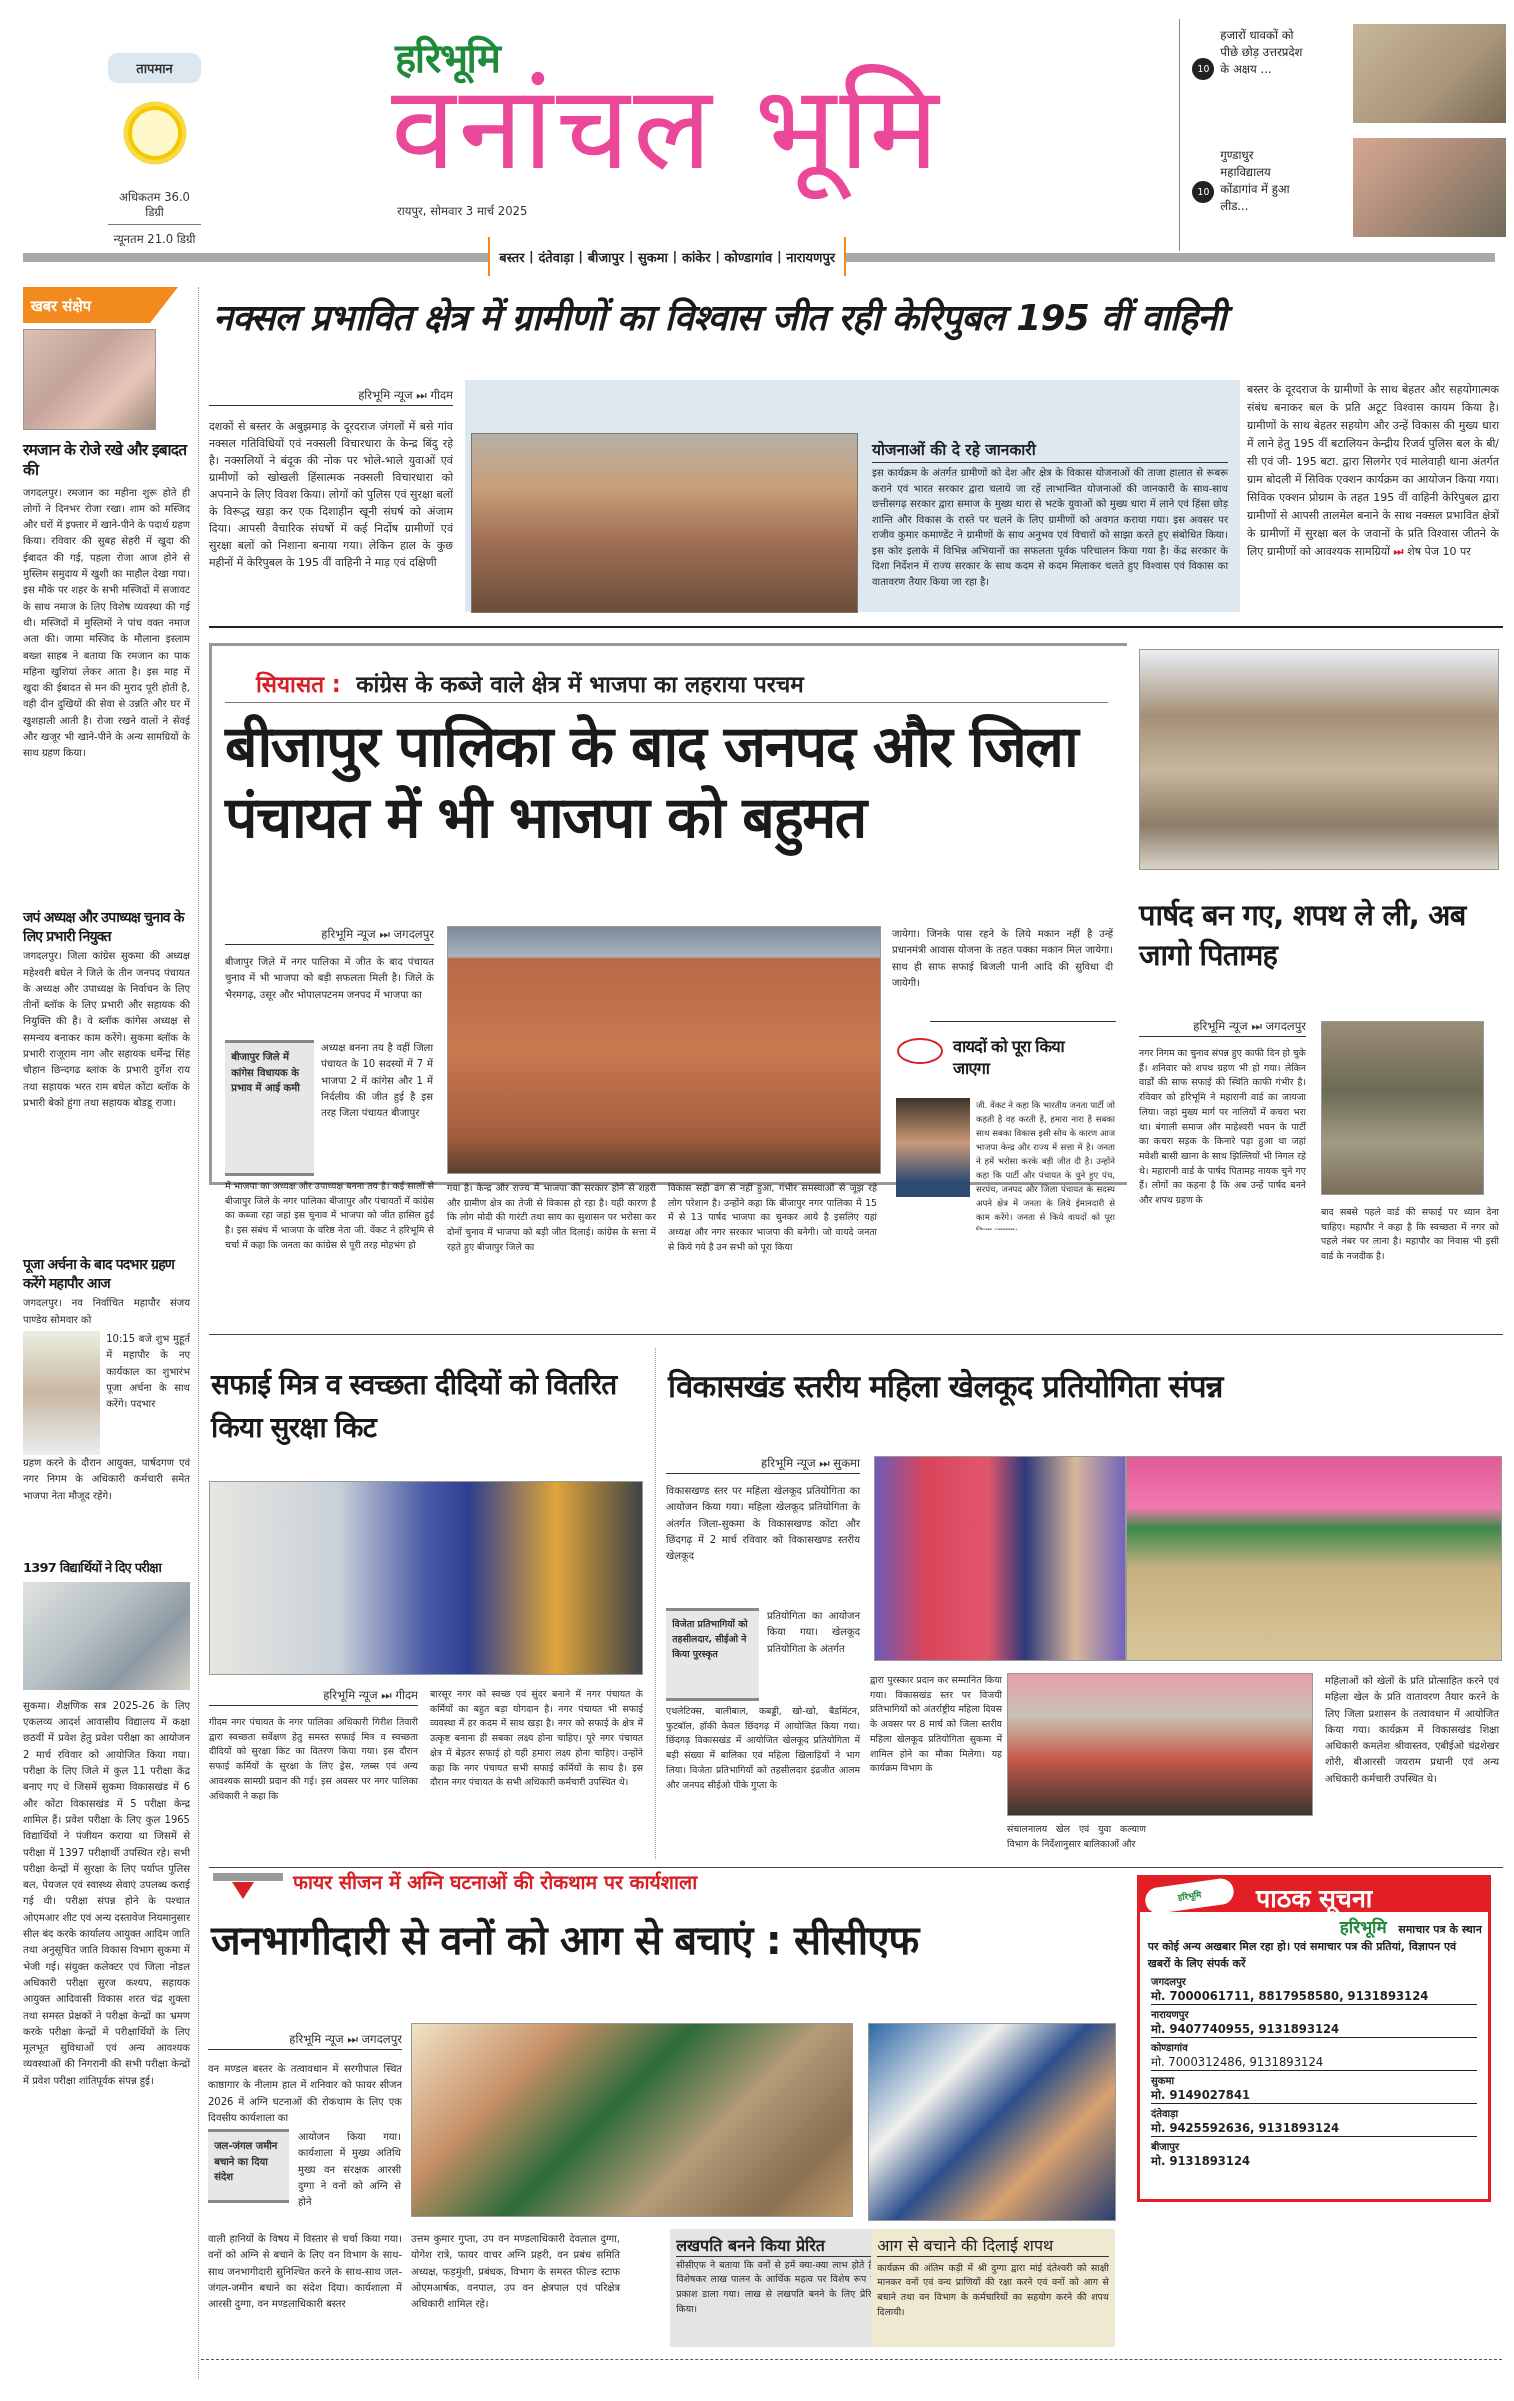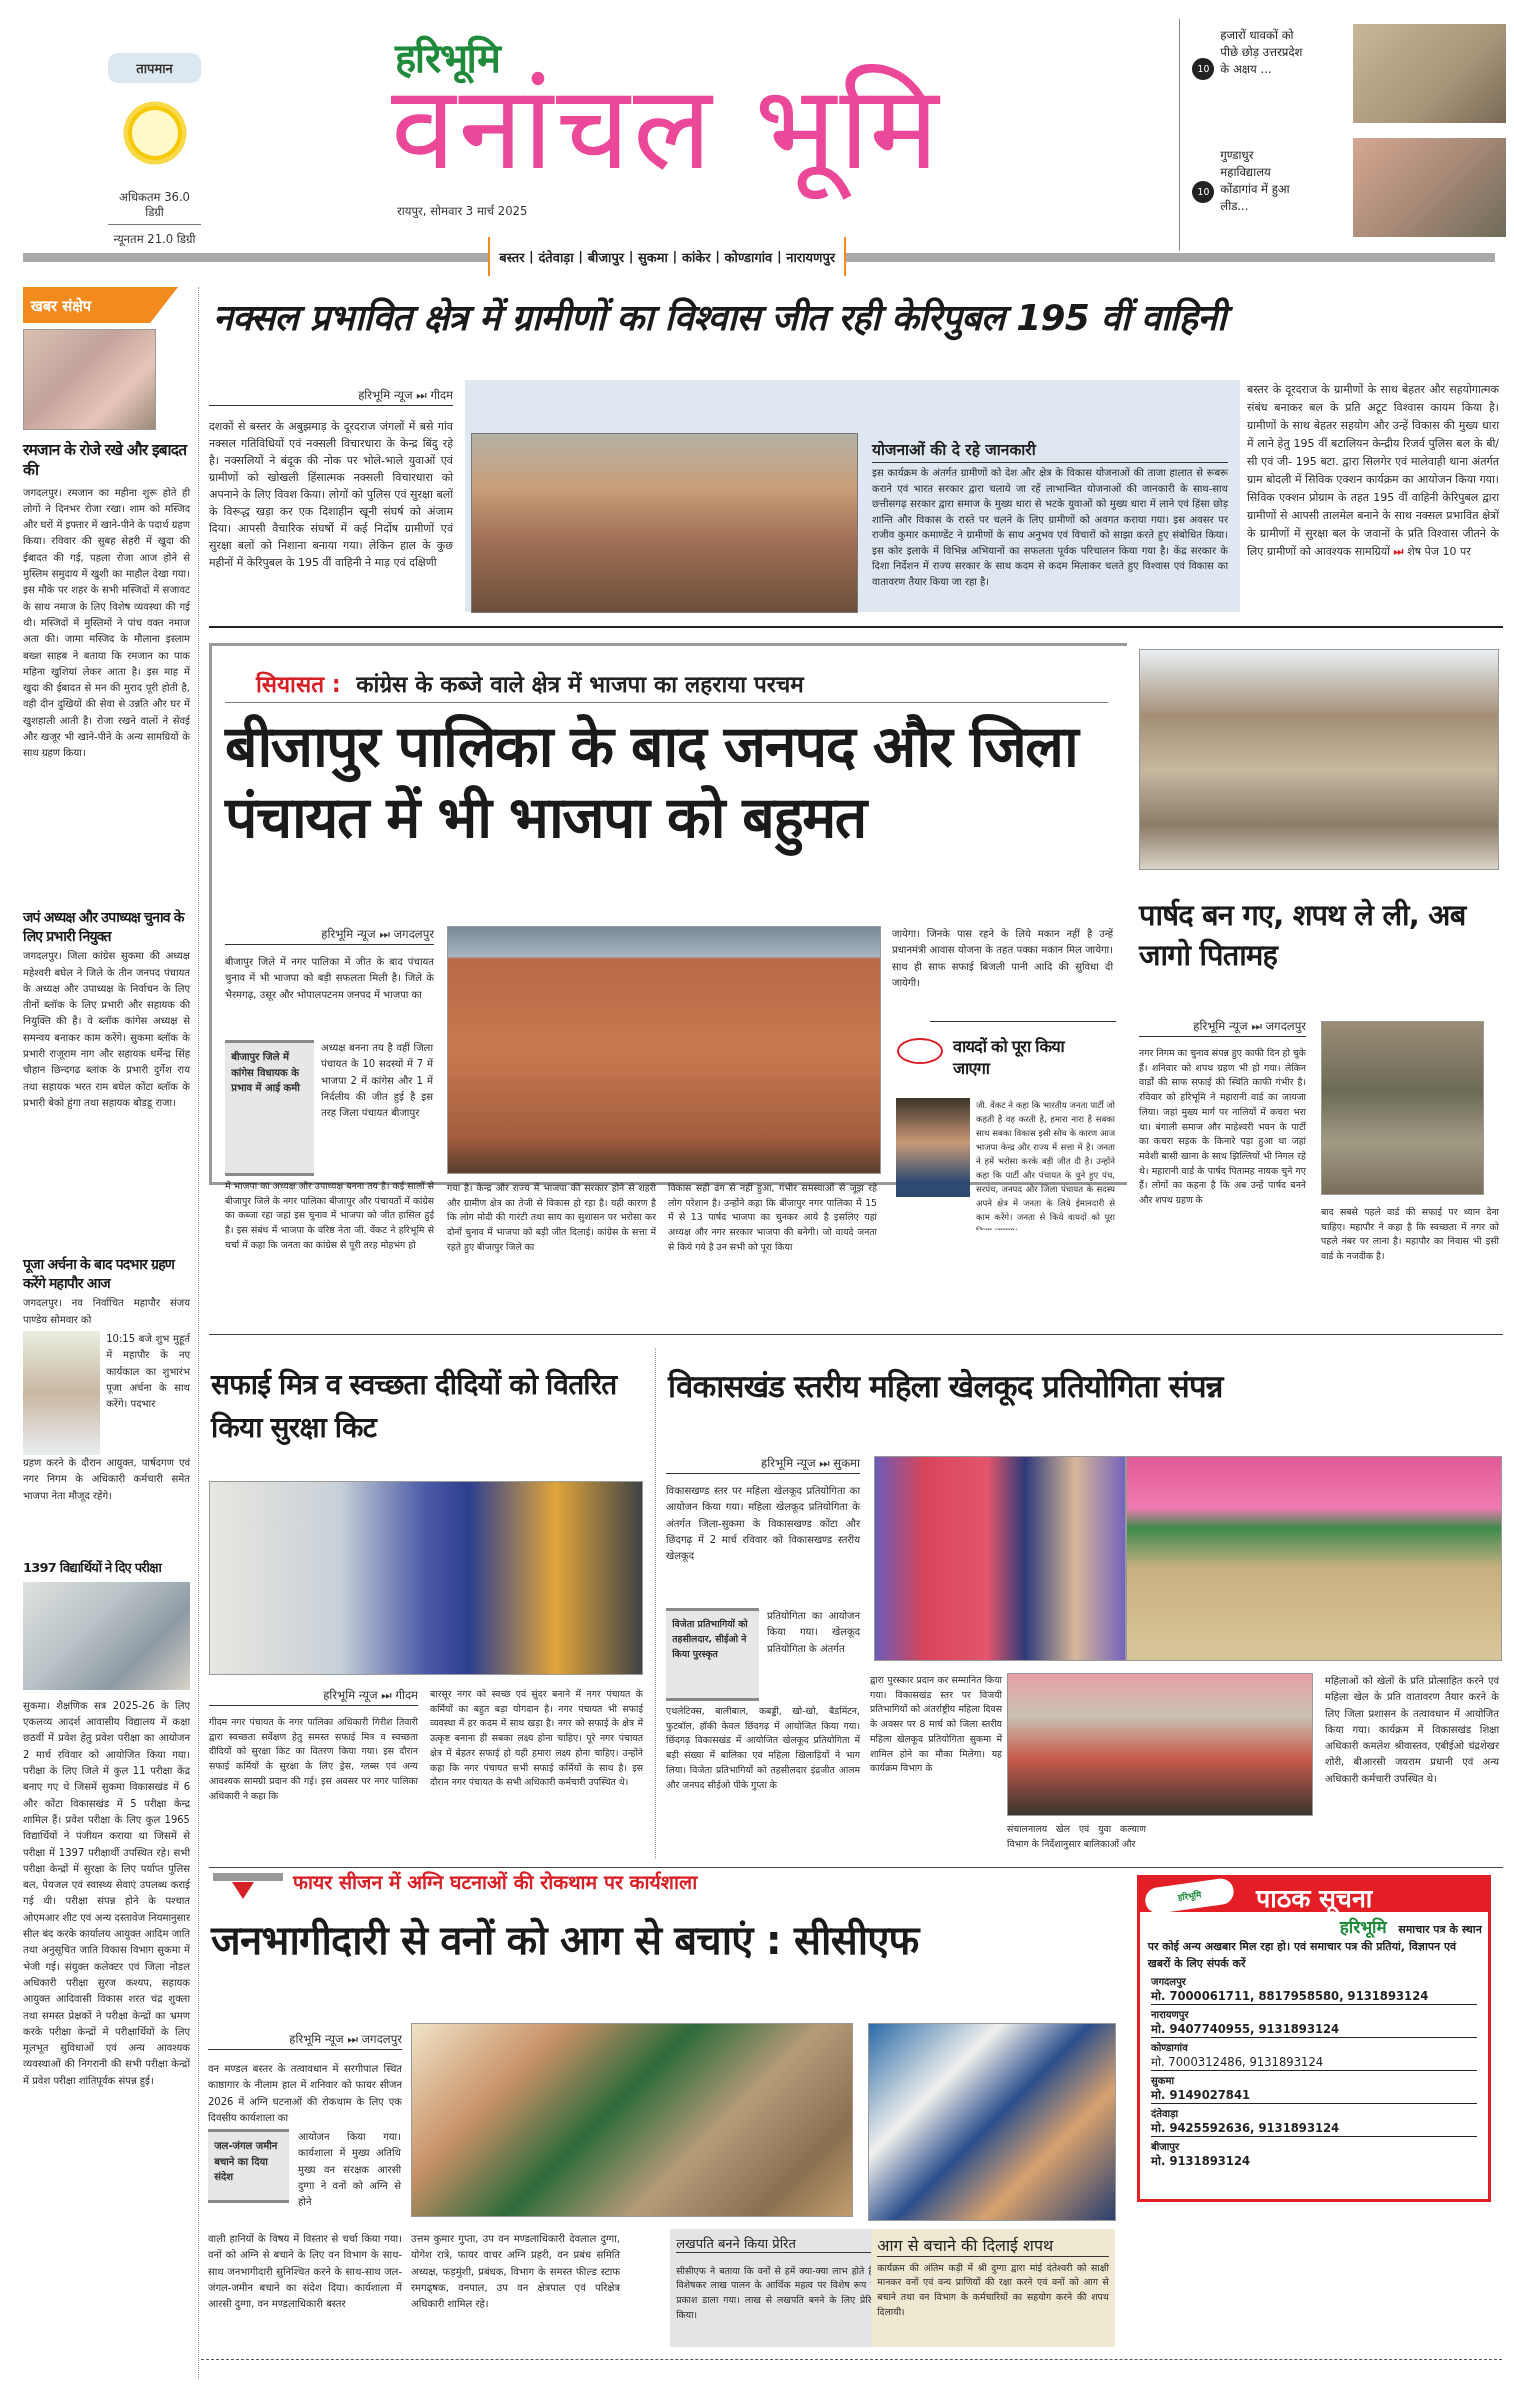--- a/index.html
+++ b/index.html
@@ -170,26 +170,26 @@
 
 <div class="abs" style="left:208px;top:2031px;width:194px">
     <div class="dateline"><span>हरिभूमि न्यूज</span> ⏭ <span>जगदलपुर</span></div>
   </div>
 <div class="abs txts" style="left:208px;top:2061px;width:194px;font-size:10px;line-height:16.3px">वन मण्डल बस्तर के तत्वावधान में सरगीपाल स्थित काष्ठागार के नीलाम हाल में शनिवार को फायर सीजन 2026 में अग्नि घटनाओं की रोकथाम के लिए एक दिवसीय कार्यशाला का</div>
 <div class="abs quote-box" style="left:208px;top:2129px;width:81px;font-size:10px;line-height:15.5px;height:74px">जल-जंगल जमीन बचाने का दिया संदेश</div>
 <div class="abs txts" style="left:298px;top:2129px;width:103px;font-size:10px;line-height:16.3px">आयोजन किया गया। कार्यशाला में मुख्य अतिथि मुख्य वन संरक्षक आरसी दुग्गा ने वनों को अग्नि से होने</div>
 <div class="abs txts" style="left:208px;top:2231px;width:194px;font-size:10px;line-height:16.3px">वाली हानियों के विषय में विस्तार से चर्चा किया गया। वनों को अग्नि से बचाने के लिए वन विभाग के साथ-साथ जनभागीदारी सुनिश्चित करने के साथ-साथ जल-जंगल-जमीन बचाने का संदेश दिया। कार्यशाला में आरसी दुग्गा, वन मण्डलाधिकारी बस्तर</div>
 
 <div class="abs photo" style="left:411px;top:2023px;width:442px;height:194px;background:linear-gradient(135deg,#efe3c6 0%,#c79066 25%,#2e6b3b 45%,#b59b78 65%,#8a7050 85%,#c29c6e 100%)"></div>
-<div class="abs txts" style="left:411px;top:2231px;width:209px;font-size:10px;line-height:16.3px">उत्तम कुमार गुप्ता, उप वन मण्डलाधिकारी देवलाल दुग्गा, योगेश रात्रे, फायर वाचर अग्नि प्रहरी, वन प्रबंध समिति अध्यक्ष, फड़मुंशी, प्रबंधक, विभाग के समस्त फील्ड स्टाफ रमगढ्षक, वनपाल, उप वन क्षेत्रपाल एवं परिक्षेत्र अधिकारी शामिल रहे।</div>
+<div class="abs txts" style="left:411px;top:2231px;width:209px;font-size:10px;line-height:16.3px">उत्तम कुमार गुप्ता, उप वन मण्डलाधिकारी देवलाल दुग्गा, योगेश रात्रे, फायर वाचर अग्नि प्रहरी, वन प्रबंध समिति अध्यक्ष, फड़मुंशी, प्रबंधक, विभाग के समस्त फील्ड स्टाफ ओएमआर्षक, वनपाल, उप वन क्षेत्रपाल एवं परिक्षेत्र अधिकारी शामिल रहे।</div>
 
 <div class="abs photo" style="left:868px;top:2023px;width:248px;height:198px;background:linear-gradient(135deg,#2d6aa8 0%,#f1f1ed 30%,#2c4f8c 50%,#d8a26e 70%,#2a3f6f 100%)"></div>
 
 <div class="abs box-gray" style="left:670px;top:2229px;width:213px;height:118px;padding:4.6px 6.2px">
-  <div style="font-size:13px;font-weight:normal;border-bottom:1.5px solid #333;margin-bottom:11px">लखपति बनने किया प्रेरित</div>
+  <div style="font-size:16px;font-weight:bold;border-bottom:1.5px solid #333;margin-bottom:1px">लखपति बनने किया प्रेरित</div>
   <div class="txts" style="font-size:9.3px;line-height:14.7px">सीसीएफ ने बताया कि वनों से हमें क्या-क्या लाभ होते हैं। विशेषकर लाख पालन के आर्थिक महत्व पर विशेष रूप से प्रकाश डाला गया। लाख से लखपति बनने के लिए प्रेरित किया।</div>
 </div>
 <div class="abs" style="left:871px;top:2229px;width:244px;height:118px;padding:4.6px 6.2px;background:#efe9d2">
   <div style="font-size:16px;font-weight:normal;border-bottom:1.5px solid #333;margin-bottom:4px">आग से बचाने की दिलाई शपथ</div>
   <div class="txts" style="font-size:9.3px;line-height:14.7px">कार्यक्रम की अंतिम कड़ी में श्री दुग्गा द्वारा मांई दंतेश्वरी को साक्षी मानकर वनों एवं वन्य प्राणियों की रक्षा करने एवं वनों को आग से बचाने तथा वन विभाग के कर्मचारियों का सहयोग करने की शपथ दिलायी।</div>
 </div>
 <div class="abs" style="left:201px;top:2359px;width:1301px;border-top:1.5px dashed #555"></div>
 
 <div class="abs" style="left:1137px;top:1875px;width:354px;height:327px;border:3.9px solid #e31e24;background:#fff">
   <div style="background:#e31e24;height:34px;position:relative">

